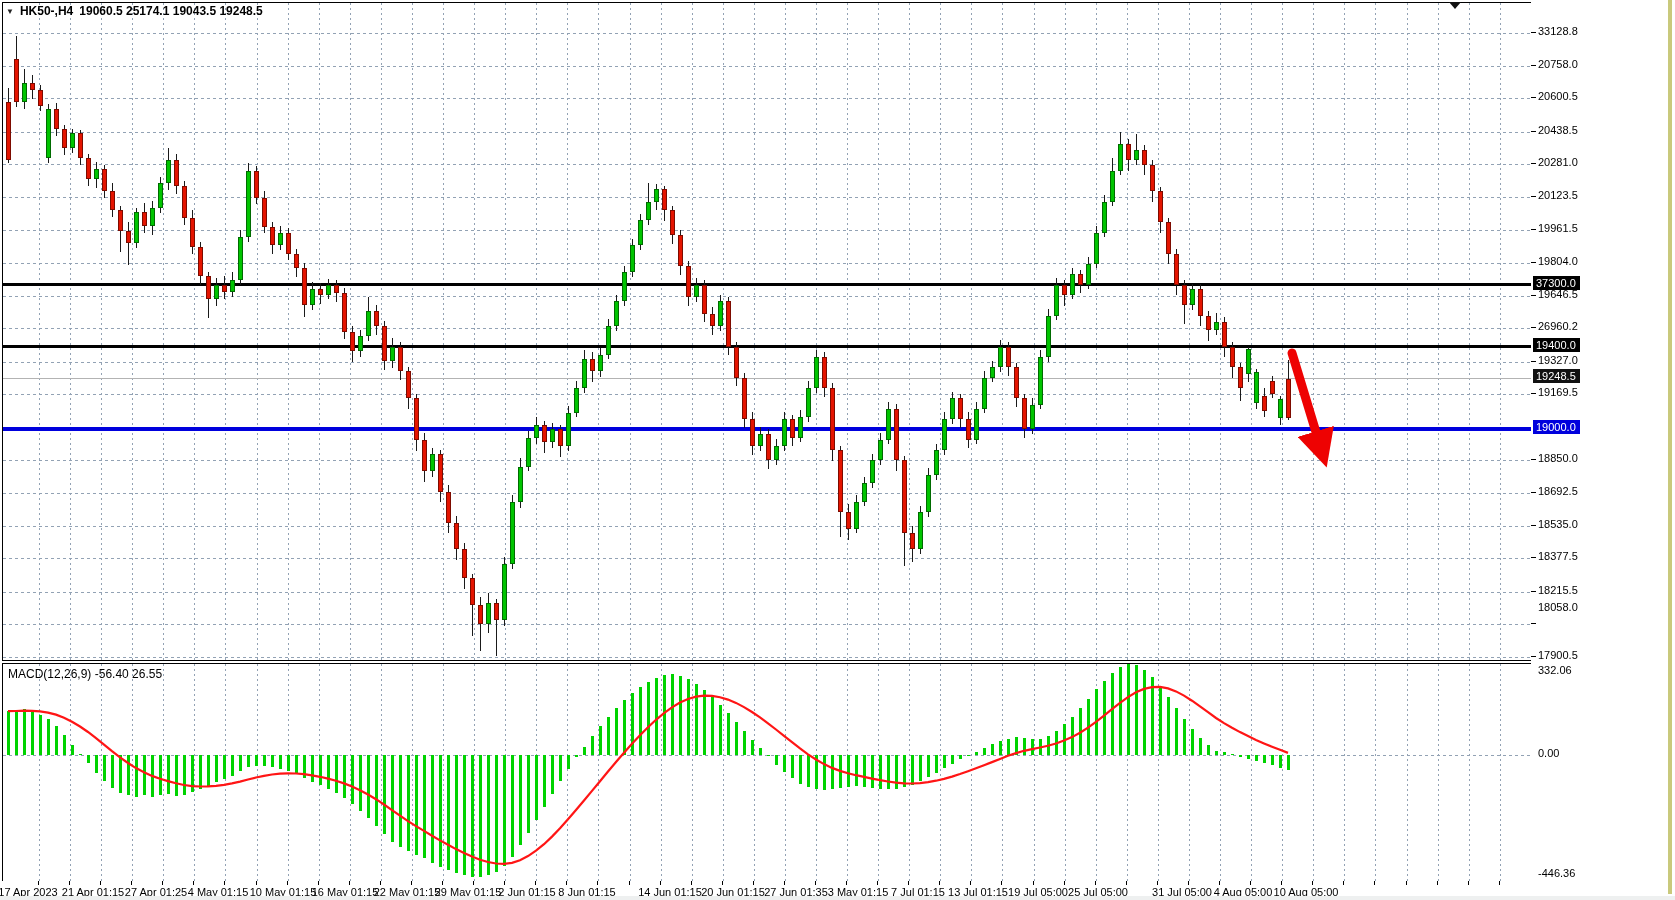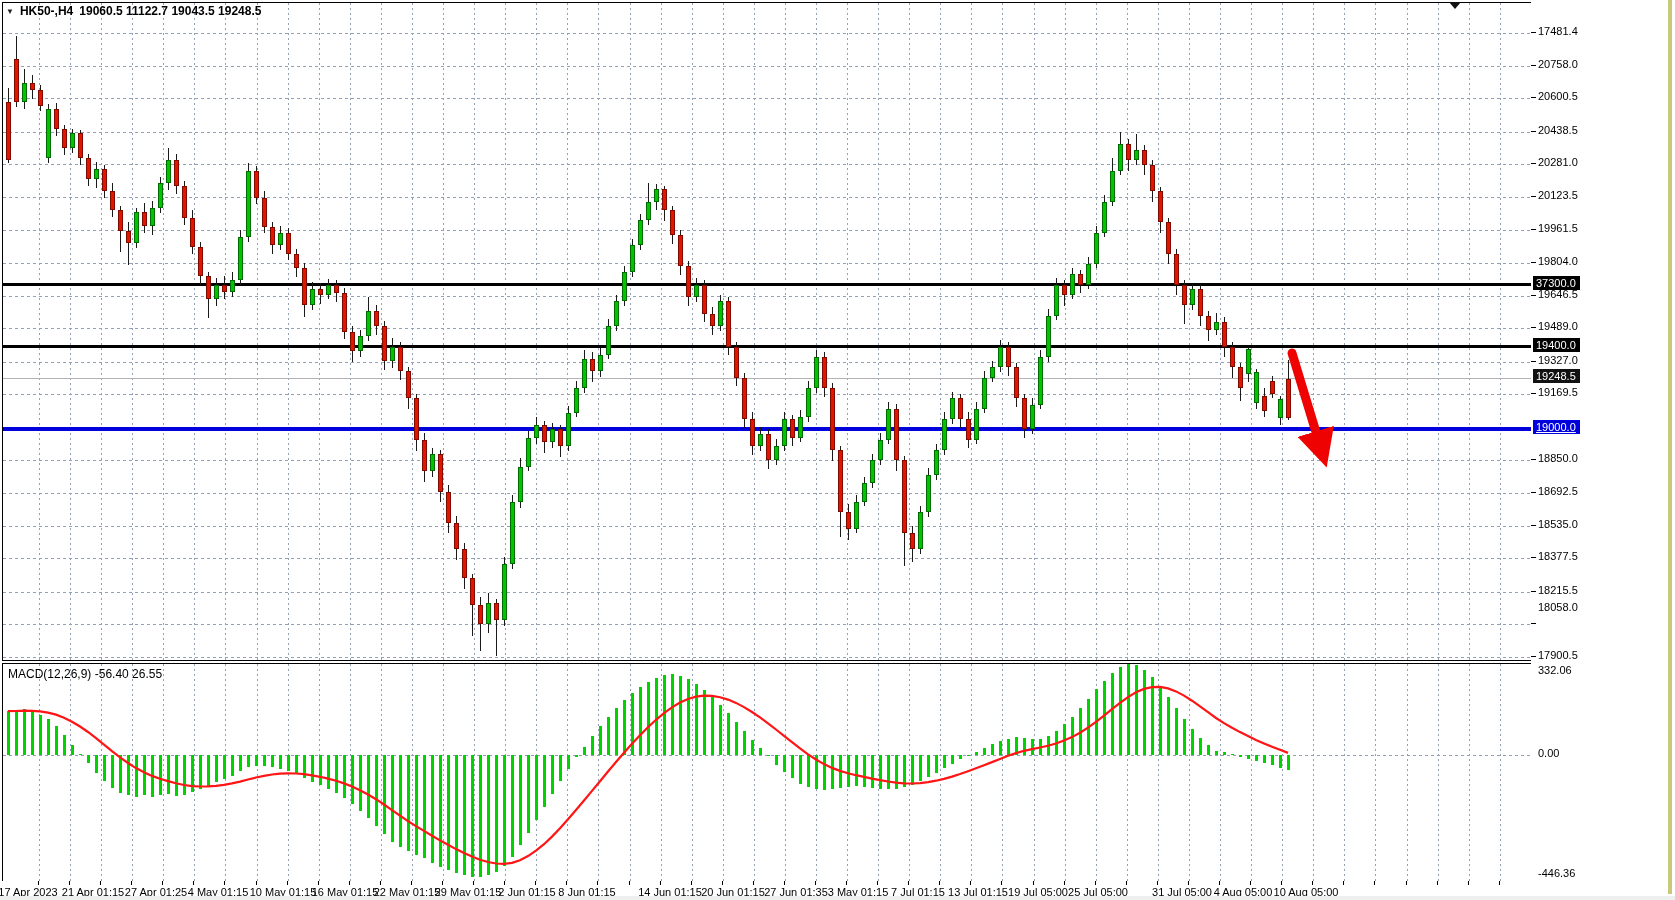--- a/index.html
+++ b/index.html
@@ -431,21 +431,21 @@
       <div class="body" style="left: 1267px; top: 377.805px; height: 13.0388px; background: rgb(228, 20, 0);"></div>
       <div class="wick" style="left: 1277px; top: 393.327px; height: 28.9751px;"></div>
       <div class="body" style="left: 1275px; top: 396.018px; height: 19.0408px; background: rgb(0, 196, 0);"></div>
       <div class="wick" style="left: 1285px; top: 357.212px; height: 60.2269px;"></div>
       <div class="body" style="left: 1283px; top: 375.735px; height: 38.9095px; background: rgb(228, 20, 0);"></div>
     </div>
 
   <div id="infobar">
     <span class="tri">▼</span>
     <span>HK50-,H4</span>
-    <span>19060.5 11122.7 19043.5 19248.5</span>
+    <span>19060.5 25174.1 19043.5 19248.5</span>
   </div>
 
   <div id="macd-plot" class="plot">
       <div class="vgrid" style="left: 36px;"></div>
       <div class="vgrid" style="left: 67.08px;"></div>
       <div class="vgrid" style="left: 98.16px;"></div>
       <div class="vgrid" style="left: 129.24px;"></div>
       <div class="vgrid" style="left: 160.32px;"></div>
       <div class="vgrid" style="left: 191.4px;"></div>
       <div class="vgrid" style="left: 222.48px;"></div>
@@ -658,60 +658,60 @@
     </div>
 
   <div id="macdbar">
     <span>MACD(12,26,9)</span>
     <span>-56.40</span>
     <span>26.55</span>
   </div>
 
   <div id="yaxis">
       <div class="ytick" style="top: 32px;"></div>
-      <div class="ylab" style="top: 25px;">17481.4</div>
+      <div class="ylab" style="top: 25px;">33128.8</div>
       <div class="ytick" style="top: 64.597px;"></div>
       <div class="ylab" style="top: 57.597px;">20758.0</div>
       <div class="ytick" style="top: 97.194px;"></div>
       <div class="ylab" style="top: 90.194px;">20600.5</div>
       <div class="ytick" style="top: 130.722px;"></div>
       <div class="ylab" style="top: 123.722px;">20438.5</div>
       <div class="ytick" style="top: 163.319px;"></div>
       <div class="ylab" style="top: 156.319px;">20281.0</div>
       <div class="ytick" style="top: 195.916px;"></div>
       <div class="ylab" style="top: 188.916px;">20123.5</div>
       <div class="ytick" style="top: 229.445px;"></div>
       <div class="ylab" style="top: 222.445px;">19961.5</div>
       <div class="ytick" style="top: 262.042px;"></div>
       <div class="ylab" style="top: 255.042px;">19804.0</div>
       <div class="ytick" style="top: 294.639px;"></div>
       <div class="ylab" style="top: 287.639px;">19646.5</div>
       <div class="ytick" style="top: 327.236px;"></div>
-      <div class="ylab" style="top: 320.236px;">19489.0</div>
+      <div class="ylab" style="top: 320.236px;">26960.2</div>
       <div class="ytick" style="top: 360.764px;"></div>
       <div class="ylab" style="top: 353.764px;">19327.0</div>
       <div class="ytick" style="top: 393.361px;"></div>
       <div class="ylab" style="top: 386.361px;">19169.5</div>
       <div class="ytick" style="top: 459.487px;"></div>
       <div class="ylab" style="top: 452.487px;">18850.0</div>
       <div class="ytick" style="top: 492.084px;"></div>
       <div class="ylab" style="top: 485.084px;">18692.5</div>
       <div class="ytick" style="top: 524.681px;"></div>
       <div class="ylab" style="top: 517.681px;">18535.0</div>
       <div class="ytick" style="top: 557.278px;"></div>
       <div class="ylab" style="top: 550.278px;">18377.5</div>
       <div class="ytick" style="top: 590.806px;"></div>
       <div class="ylab" style="top: 583.806px;">18215.5</div>
       <div class="ytick" style="top: 623.403px;"></div>
       <div class="ylab" style="top: 601px;">18058.0</div>
       <div class="ytick" style="top: 656px;"></div>
       <div class="ylab" style="top: 649px;">17900.5</div>
       <div class="ytag" style="top: 275.566px; background: rgb(0, 0, 0);">37300.0</div>
       <div class="ytag" style="top: 337.656px; background: rgb(0, 0, 0);">19400.0</div>
-      <div class="ytag" style="top: 420.442px; background: rgb(0, 0, 221); text-decoration: underline;">19000.0</div>
+      <div class="ytag" style="top: 420.442px; background: rgb(0, 0, 221);">19000.0</div>
       <div class="ytag" style="top: 369.011px; background: rgb(17, 17, 17);">19248.5</div>
       <div class="ylab" style="top: 664px;">332.06</div>
       <div class="ylab" style="top: 747px;">0.00</div>
       <div class="ylab" style="top: 867px;">-446.36</div>
     </div>
   <div id="xaxis">
       <div class="xtick" style="left: 38px;"></div>
       <div class="xtick" style="left: 69.08px;"></div>
       <div class="xtick" style="left: 100.16px;"></div>
       <div class="xtick" style="left: 131.24px;"></div>

